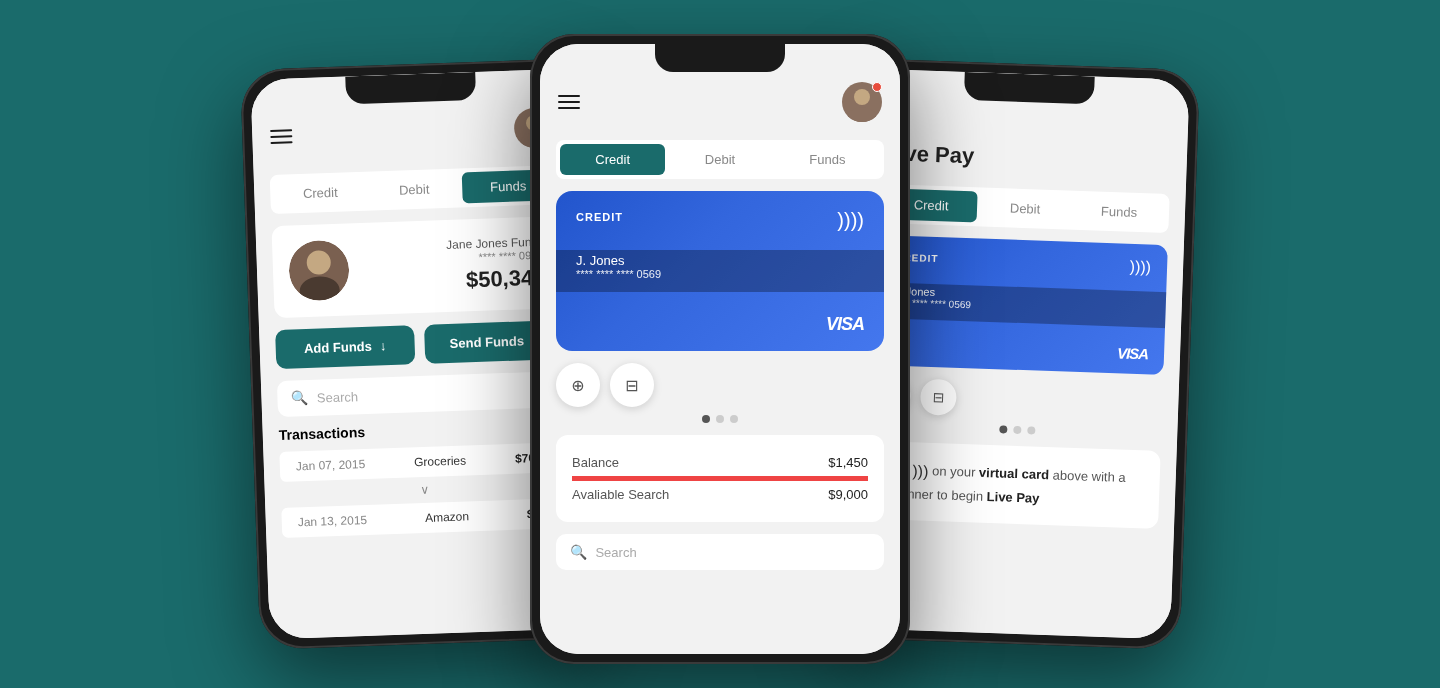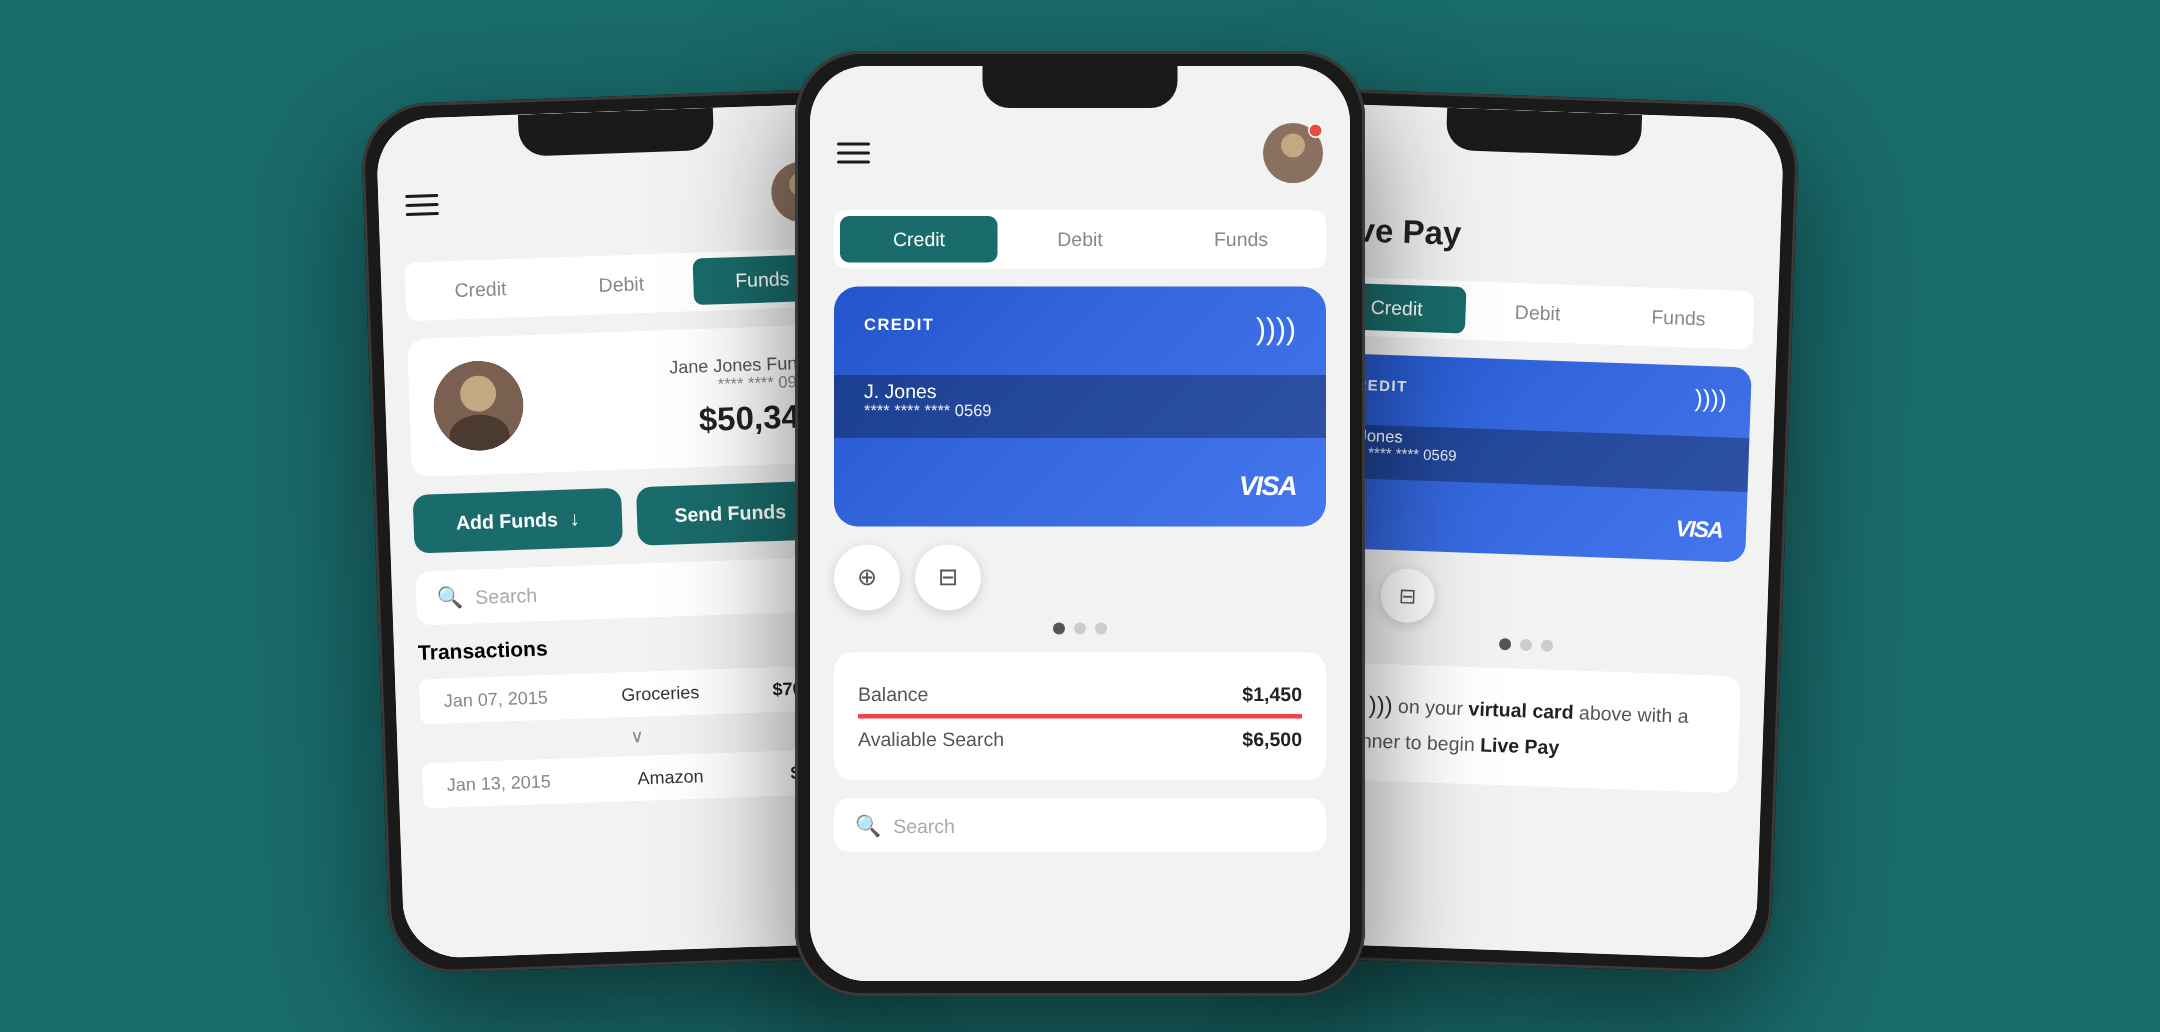--- a/index.html
+++ b/index.html
@@ -317,28 +317,28 @@
       padding: 14px 16px;
     }
     .balance-row {
       display: flex;
       justify-content: space-between;
       align-items: center;
       padding: 6px 0;
       font-size: 13px;
     }
     .balance-row:not(:last-child) {
-      border-bottom: 3px solid #ef4444;
+      border-bottom: 5px solid #ef4444;
       align-items: center;
     }
     .balance-label {
       color: #555;
     }
     .balance-value {
-      font-weight: 700;
+      font-weight: 400;
       color: #222;
     }
 
     
     .search-bar {
       margin: 8px 16px;
       background: white;
       border-radius: 10px;
       padding: 10px 14px;
       display: flex;
@@ -623,21 +623,21 @@
           <div class="card-dot"></div>
         </div>
 
         <div class="balance-section">
           <div class="balance-row">
             <span class="balance-label">Balance</span>
             <span class="balance-value">$1,450</span>
           </div>
           <div class="balance-row">
             <span class="balance-label">Avaliable Search</span>
-            <span class="balance-value">$6,500</span>
+            <span class="balance-value">$9,000</span>
           </div>
         </div>
 
         <div class="search-bar">
           <span class="search-icon-small">🔍</span>
           <span>Search</span>
         </div>
       </div>
     </div>
   </div>

